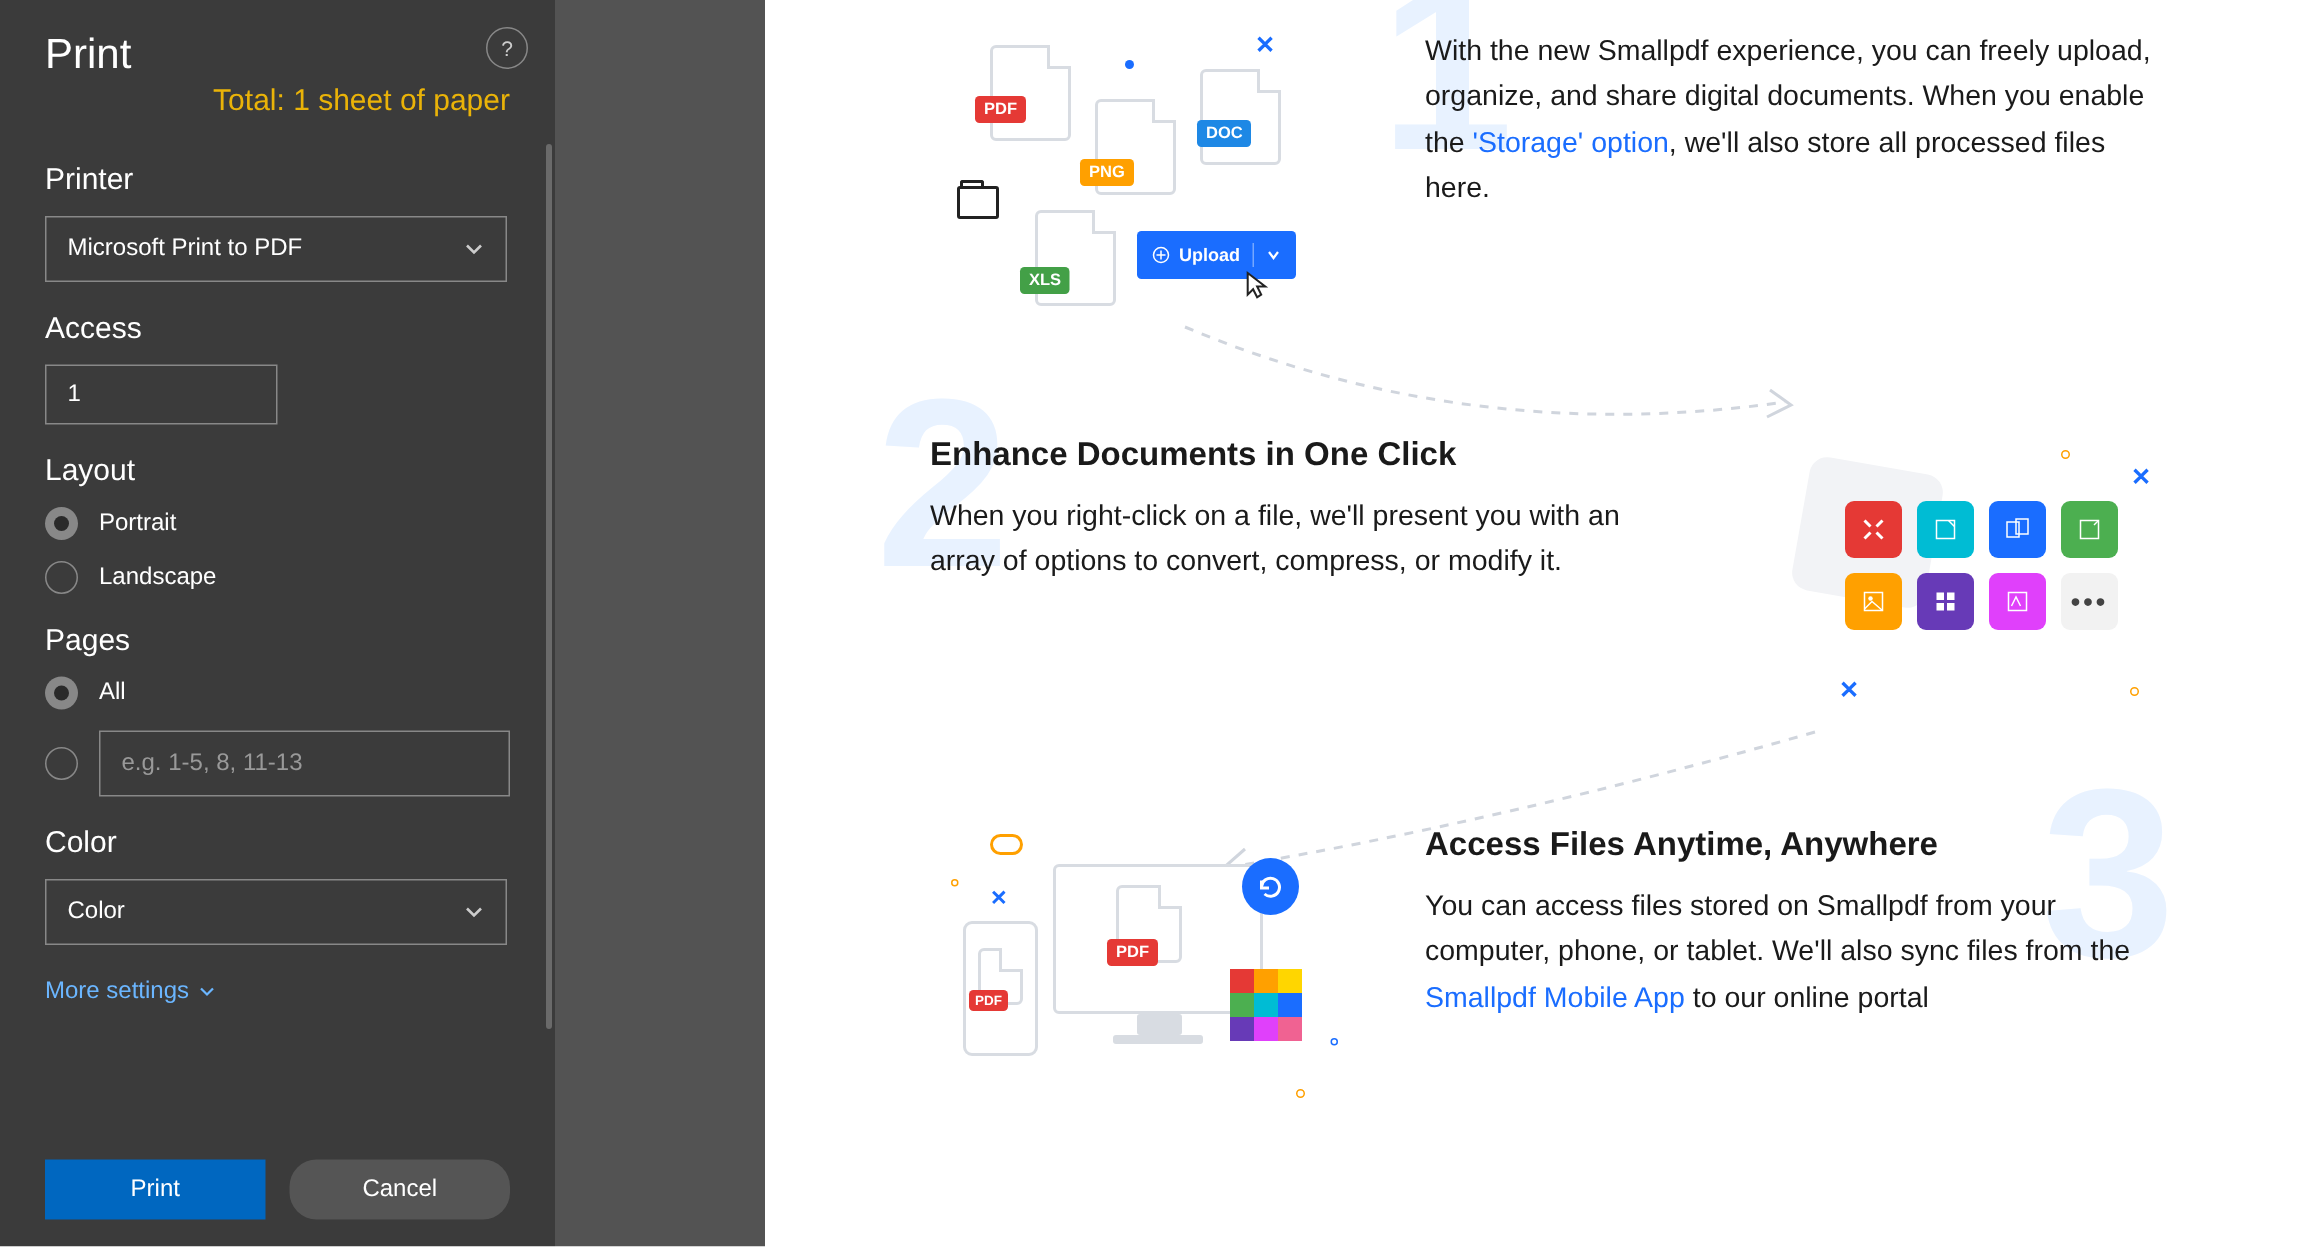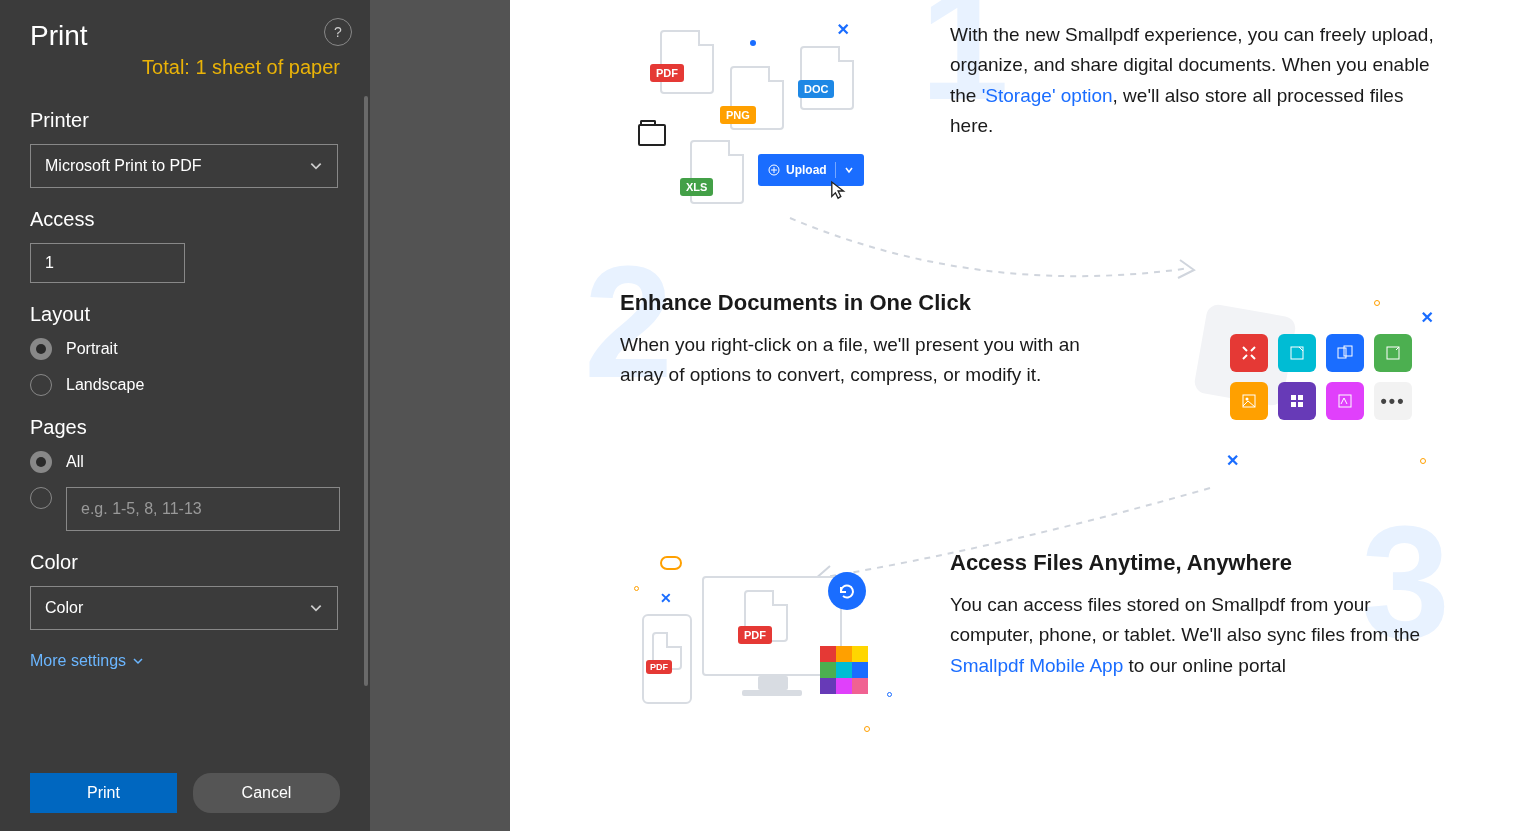--- a/index.html
+++ b/index.html
@@ -123,20 +123,21 @@
 .radio-circle.selected::after {
   content: "";
   width: 10px;
   height: 10px;
   border-radius: 50%;
   background: #2a2a2a;
 }
 .radio-label { font-size: 16px; }
 .pages-custom-row {
   display: flex;
+  align-items: center;
   gap: 14px;
   margin-top: 4px;
 }
 .pages-input {
   flex: 1;
   width: 272px;
   height: 44px;
   background: transparent;
   border: 1px solid #888;
   color: #fff;

